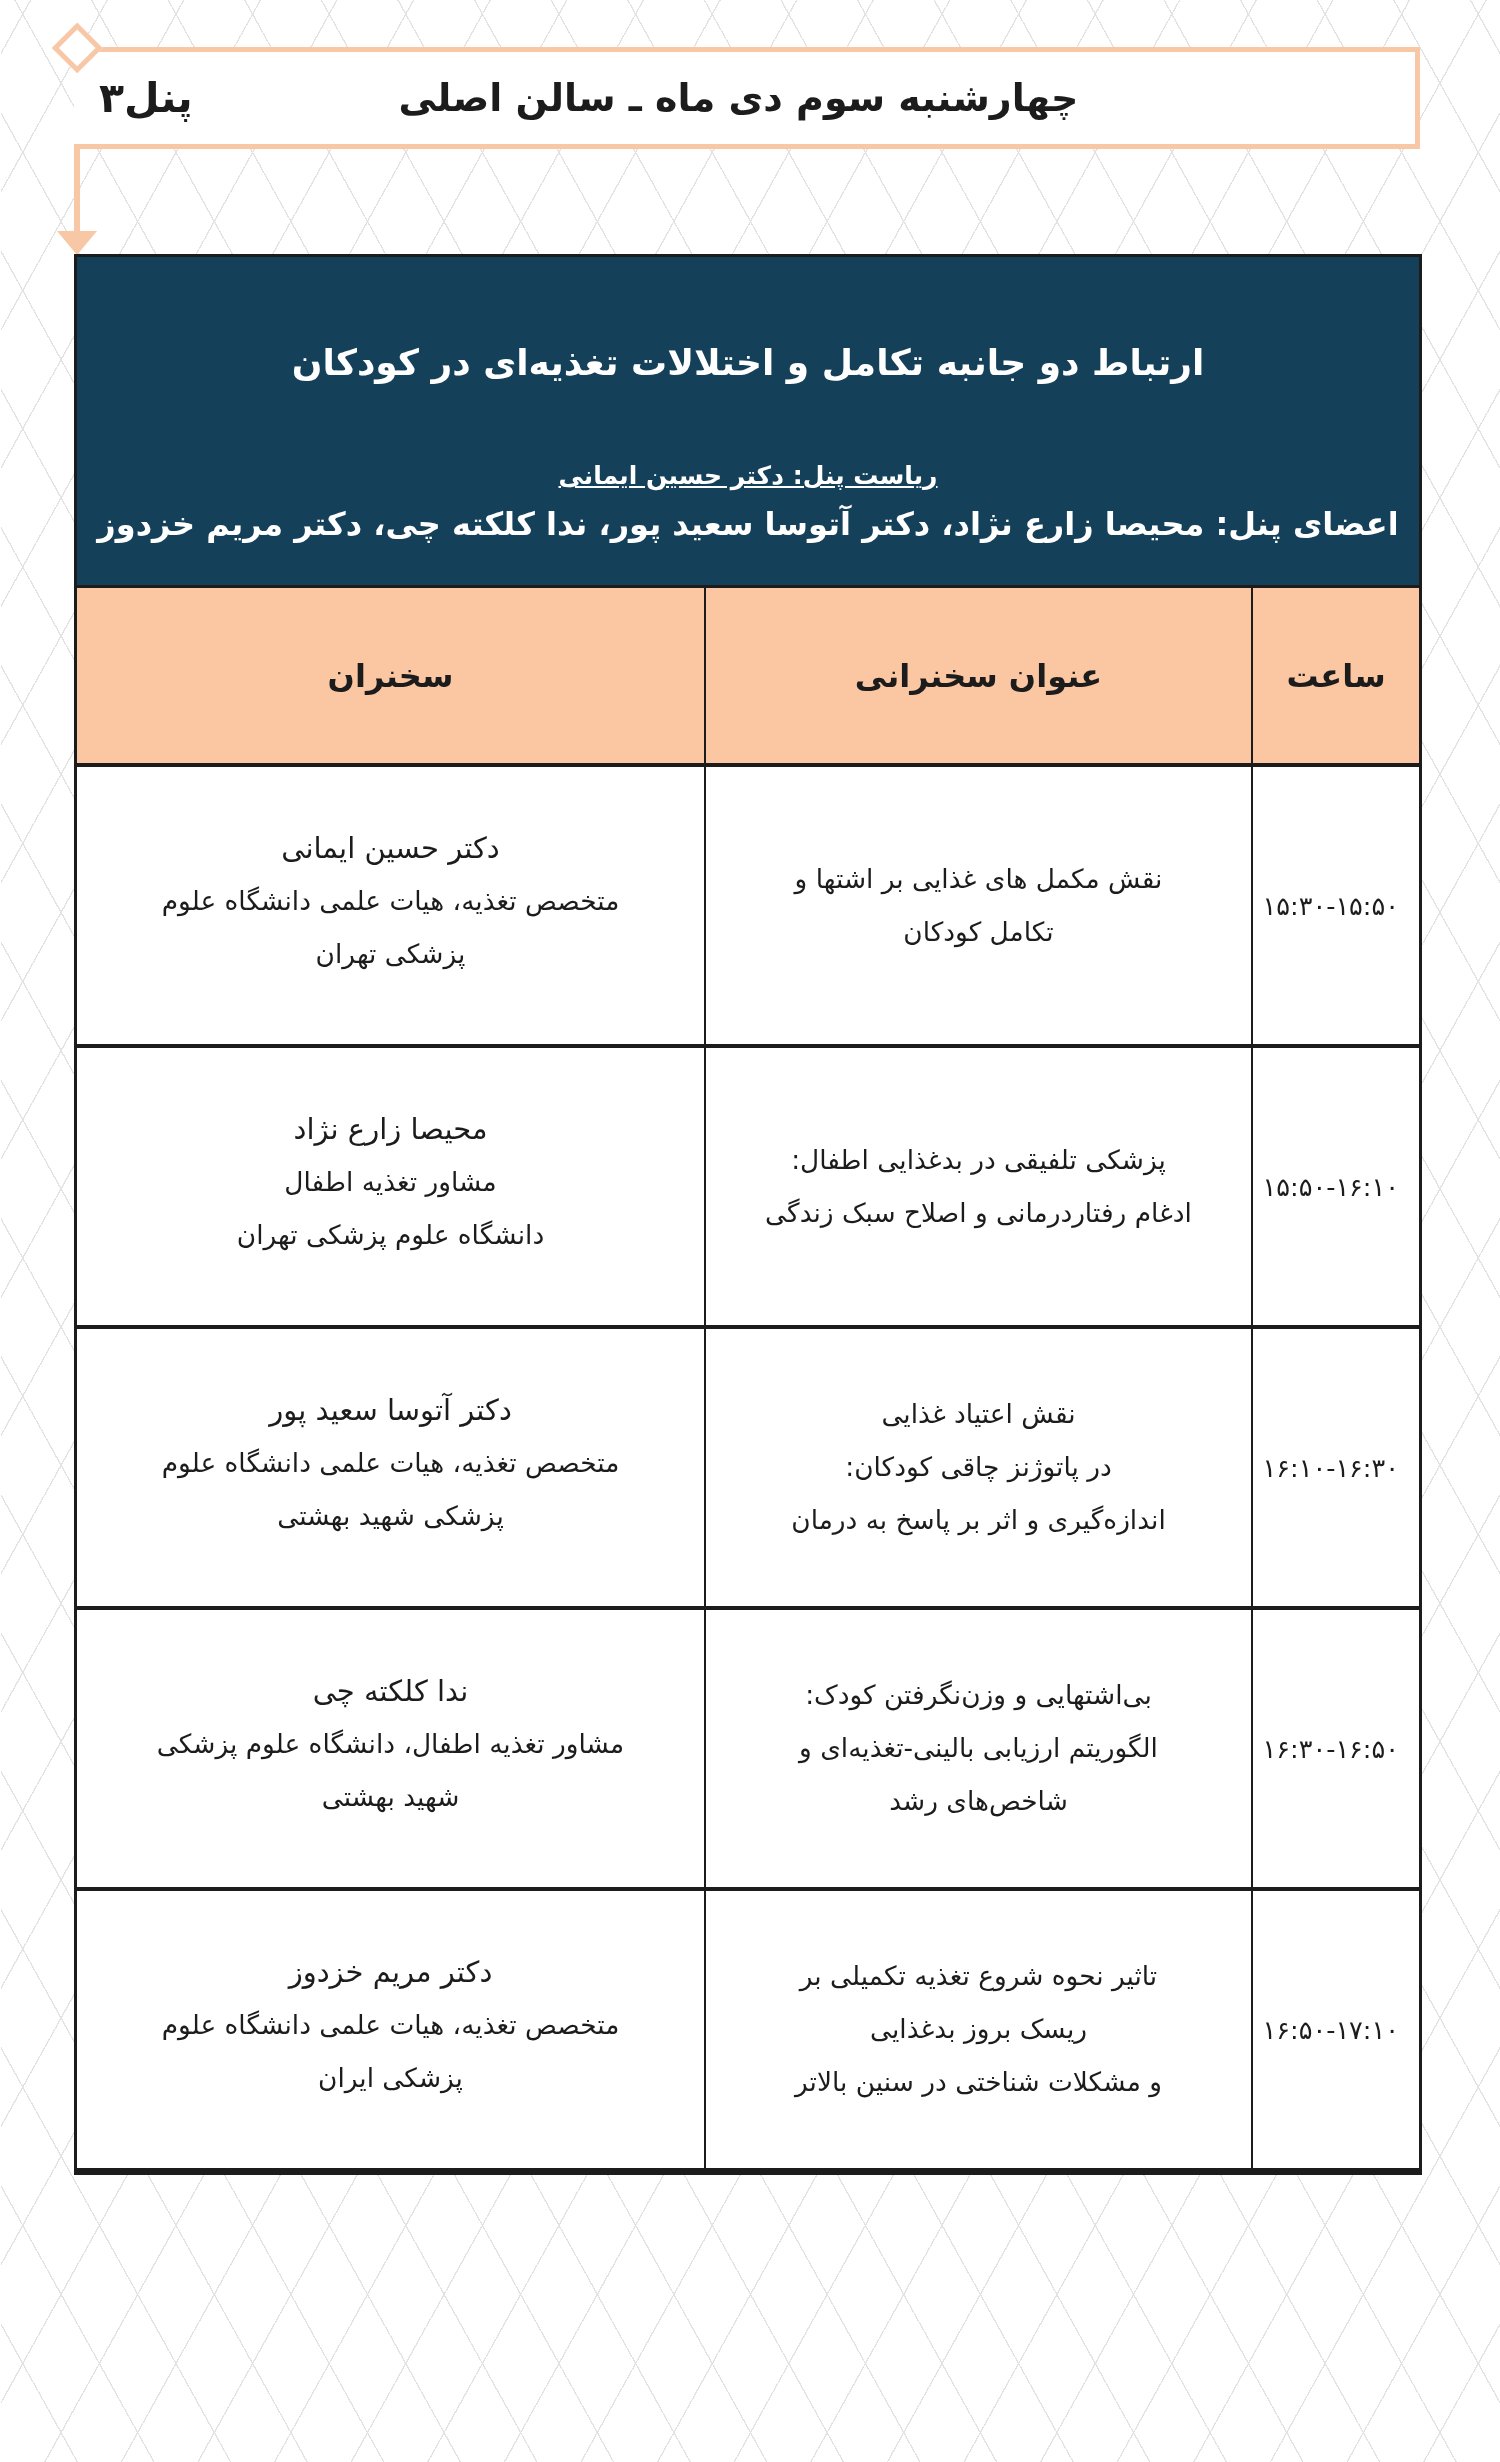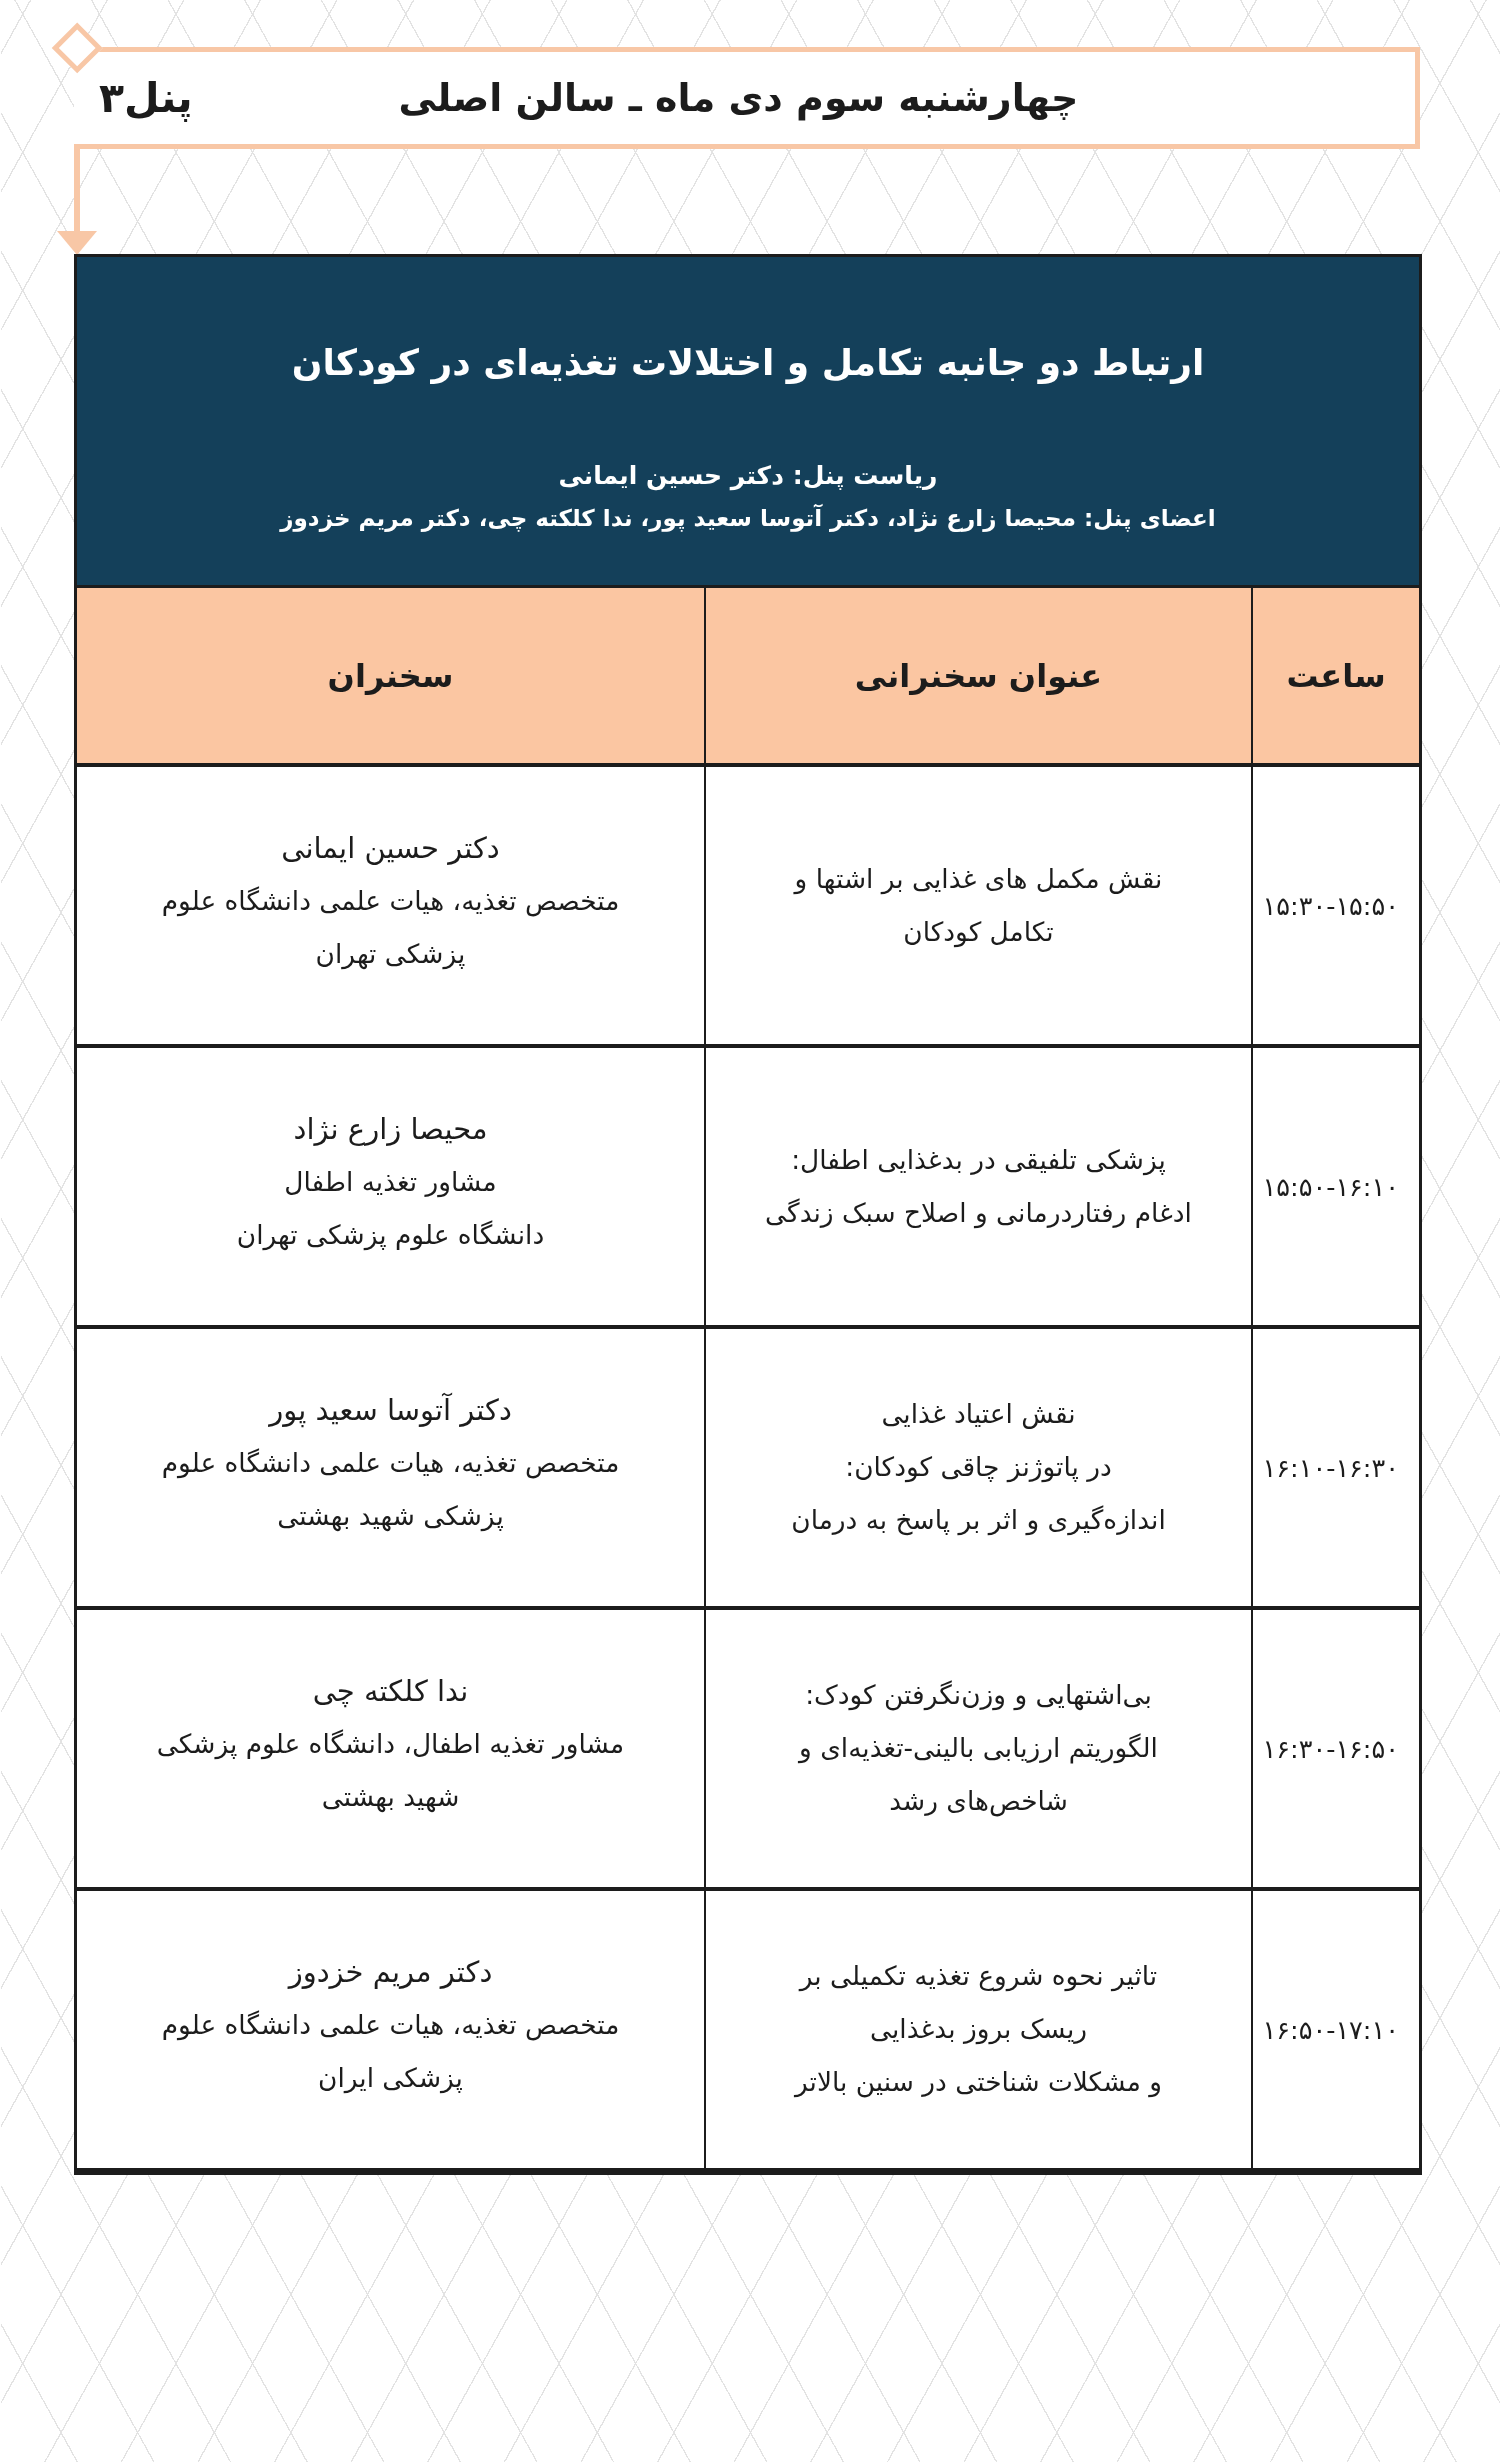--- a/index.html
+++ b/index.html
@@ -46,22 +46,22 @@
   
   .content{
     position:absolute;left:74px;top:254px;width:1348px;
     box-sizing:border-box;background:#ffffff;border:3.3px solid #1c1c1c;
   }
   .blue{
     background:#14405a;color:#ffffff;height:331px;box-sizing:border-box;
     padding-top:81px;text-align:center;border-bottom:3.3px solid #1c1c1c;
   }
   .blue-title{font-size:36px;font-weight:bold;line-height:1.4;}
-  .blue-chair{margin-top:73px;font-size:25px;font-weight:bold;}
-  .blue-members{margin-top:15px;font-size:23px;font-weight:bold;}
+  .blue-chair{margin-top:73px;font-size:25px;font-weight:bold;text-decoration:underline;}
+  .blue-members{margin-top:15px;font-size:32px;font-weight:bold;}
 
   
   table.schedule{width:100%;border-collapse:collapse;table-layout:fixed;direction:rtl;}
   .col-time{width:167px;}
   .col-title{width:547px;}
   .schedule th,.schedule td{
     border:2.5px solid #1c1c1c;border-top-width:4.1px;border-bottom-width:4.1px;
     text-align:center;vertical-align:middle;padding:6px 20px;box-sizing:border-box;
   }
   .schedule tr > *:first-child{border-right:none;}

